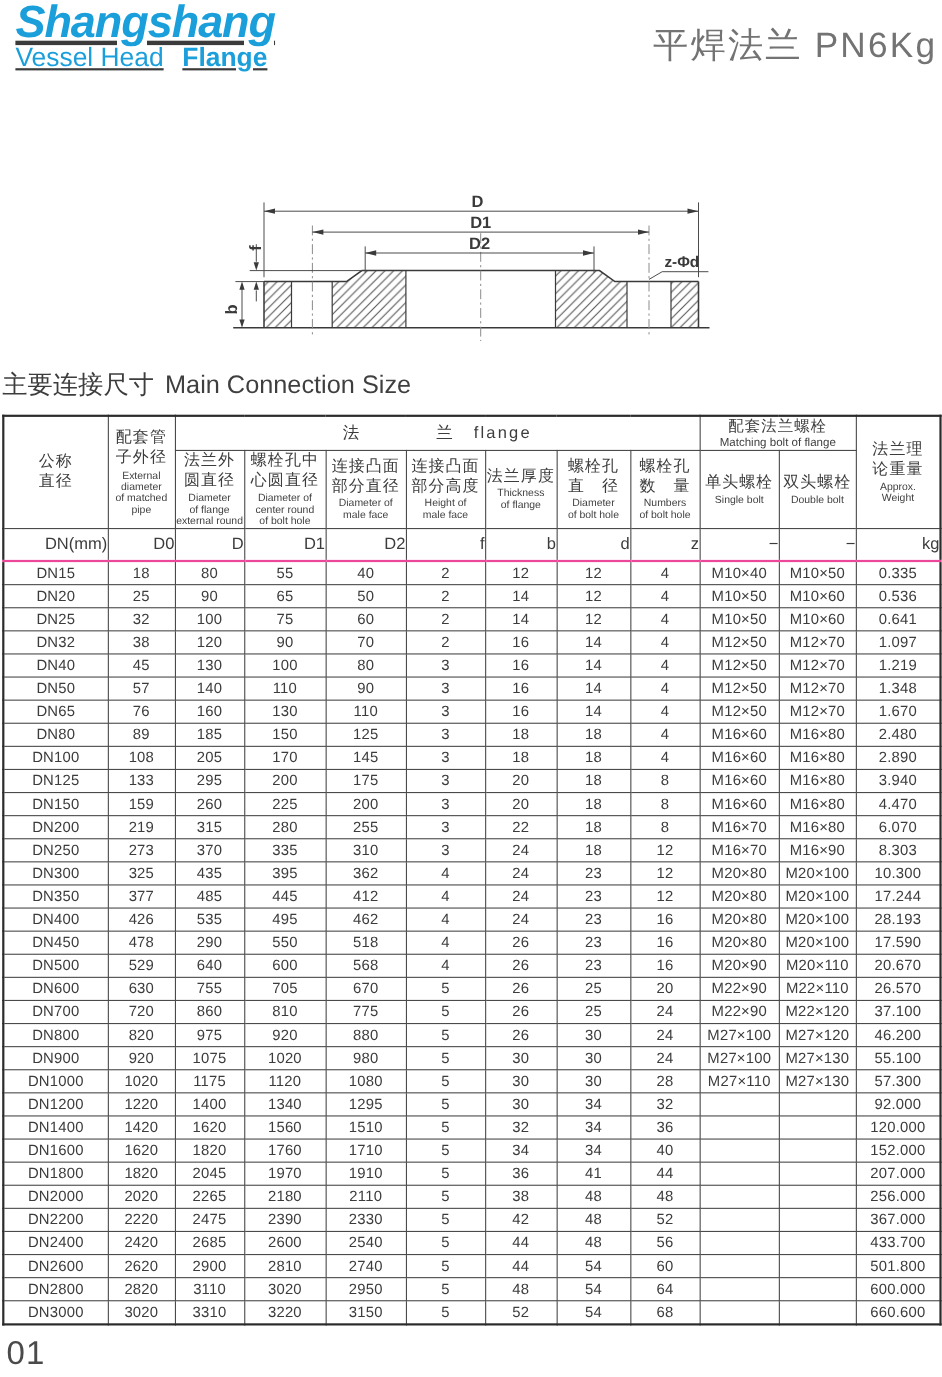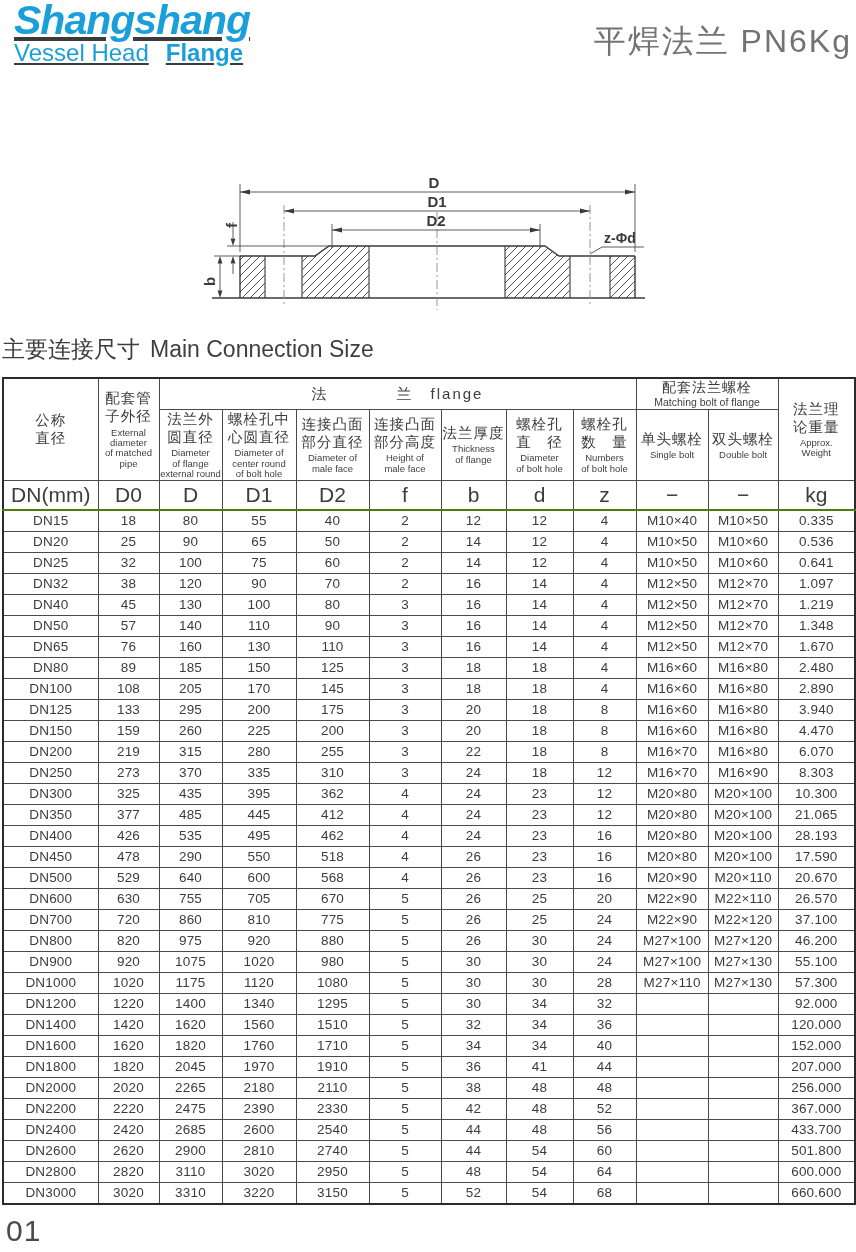--- a/index.html
+++ b/index.html
@@ -30,21 +30,21 @@
   table{
     width:852px;border-collapse:collapse;table-layout:fixed;
     border:2px solid #2b2b2b;
   }
   th,td{
     border:1px solid #4a4a4a;text-align:center;vertical-align:middle;
     padding:0;color:#3c3c3c;font-weight:normal;overflow:hidden;
   }
   tr.group-row th{height:30px;}
   tr.sub-row th{height:66px;margin-left:36px;}
-  tr.symbol-row th{height:28px;font-size:21px;border-bottom:2px solid #4d7c0f;}
+  tr.symbol-row th{height:28px;font-size:15px;border-bottom:2px solid #ec4899;text-align:right;}
   .cn{display:block;white-space:pre-line;font-size:14.5px;letter-spacing:1px;line-height:1.25;}
   .en{display:block;white-space:pre-line;font-size:9.5px;letter-spacing:0;line-height:1.1;margin-top:2px;color:#3f3f3f;}
   .group-cell .cn{display:inline-block;}
   .flange-label{font-size:15px;letter-spacing:2px;}
   .bolt-group .cn{display:block;font-size:14px;}
   .bolt-group .en{margin-top:0;font-size:10.5px;}
   tbody td{font-size:13.5px;height:20px;letter-spacing:0.2px;}
   
   .page-number{position:absolute;left:6px;bottom:4px;font-size:30px;color:#4a4a4a;letter-spacing:1px;}
 </style>
@@ -454,21 +454,21 @@
           <td>377</td>
           <td>485</td>
           <td>445</td>
           <td>412</td>
           <td>4</td>
           <td>24</td>
           <td>23</td>
           <td>12</td>
           <td>M20×80</td>
           <td>M20×100</td>
-          <td>21.065</td>
+          <td>17.244</td>
         </tr>
         <tr>
           <td>DN400</td>
           <td>426</td>
           <td>535</td>
           <td>495</td>
           <td>462</td>
           <td>4</td>
           <td>24</td>
           <td>23</td>

